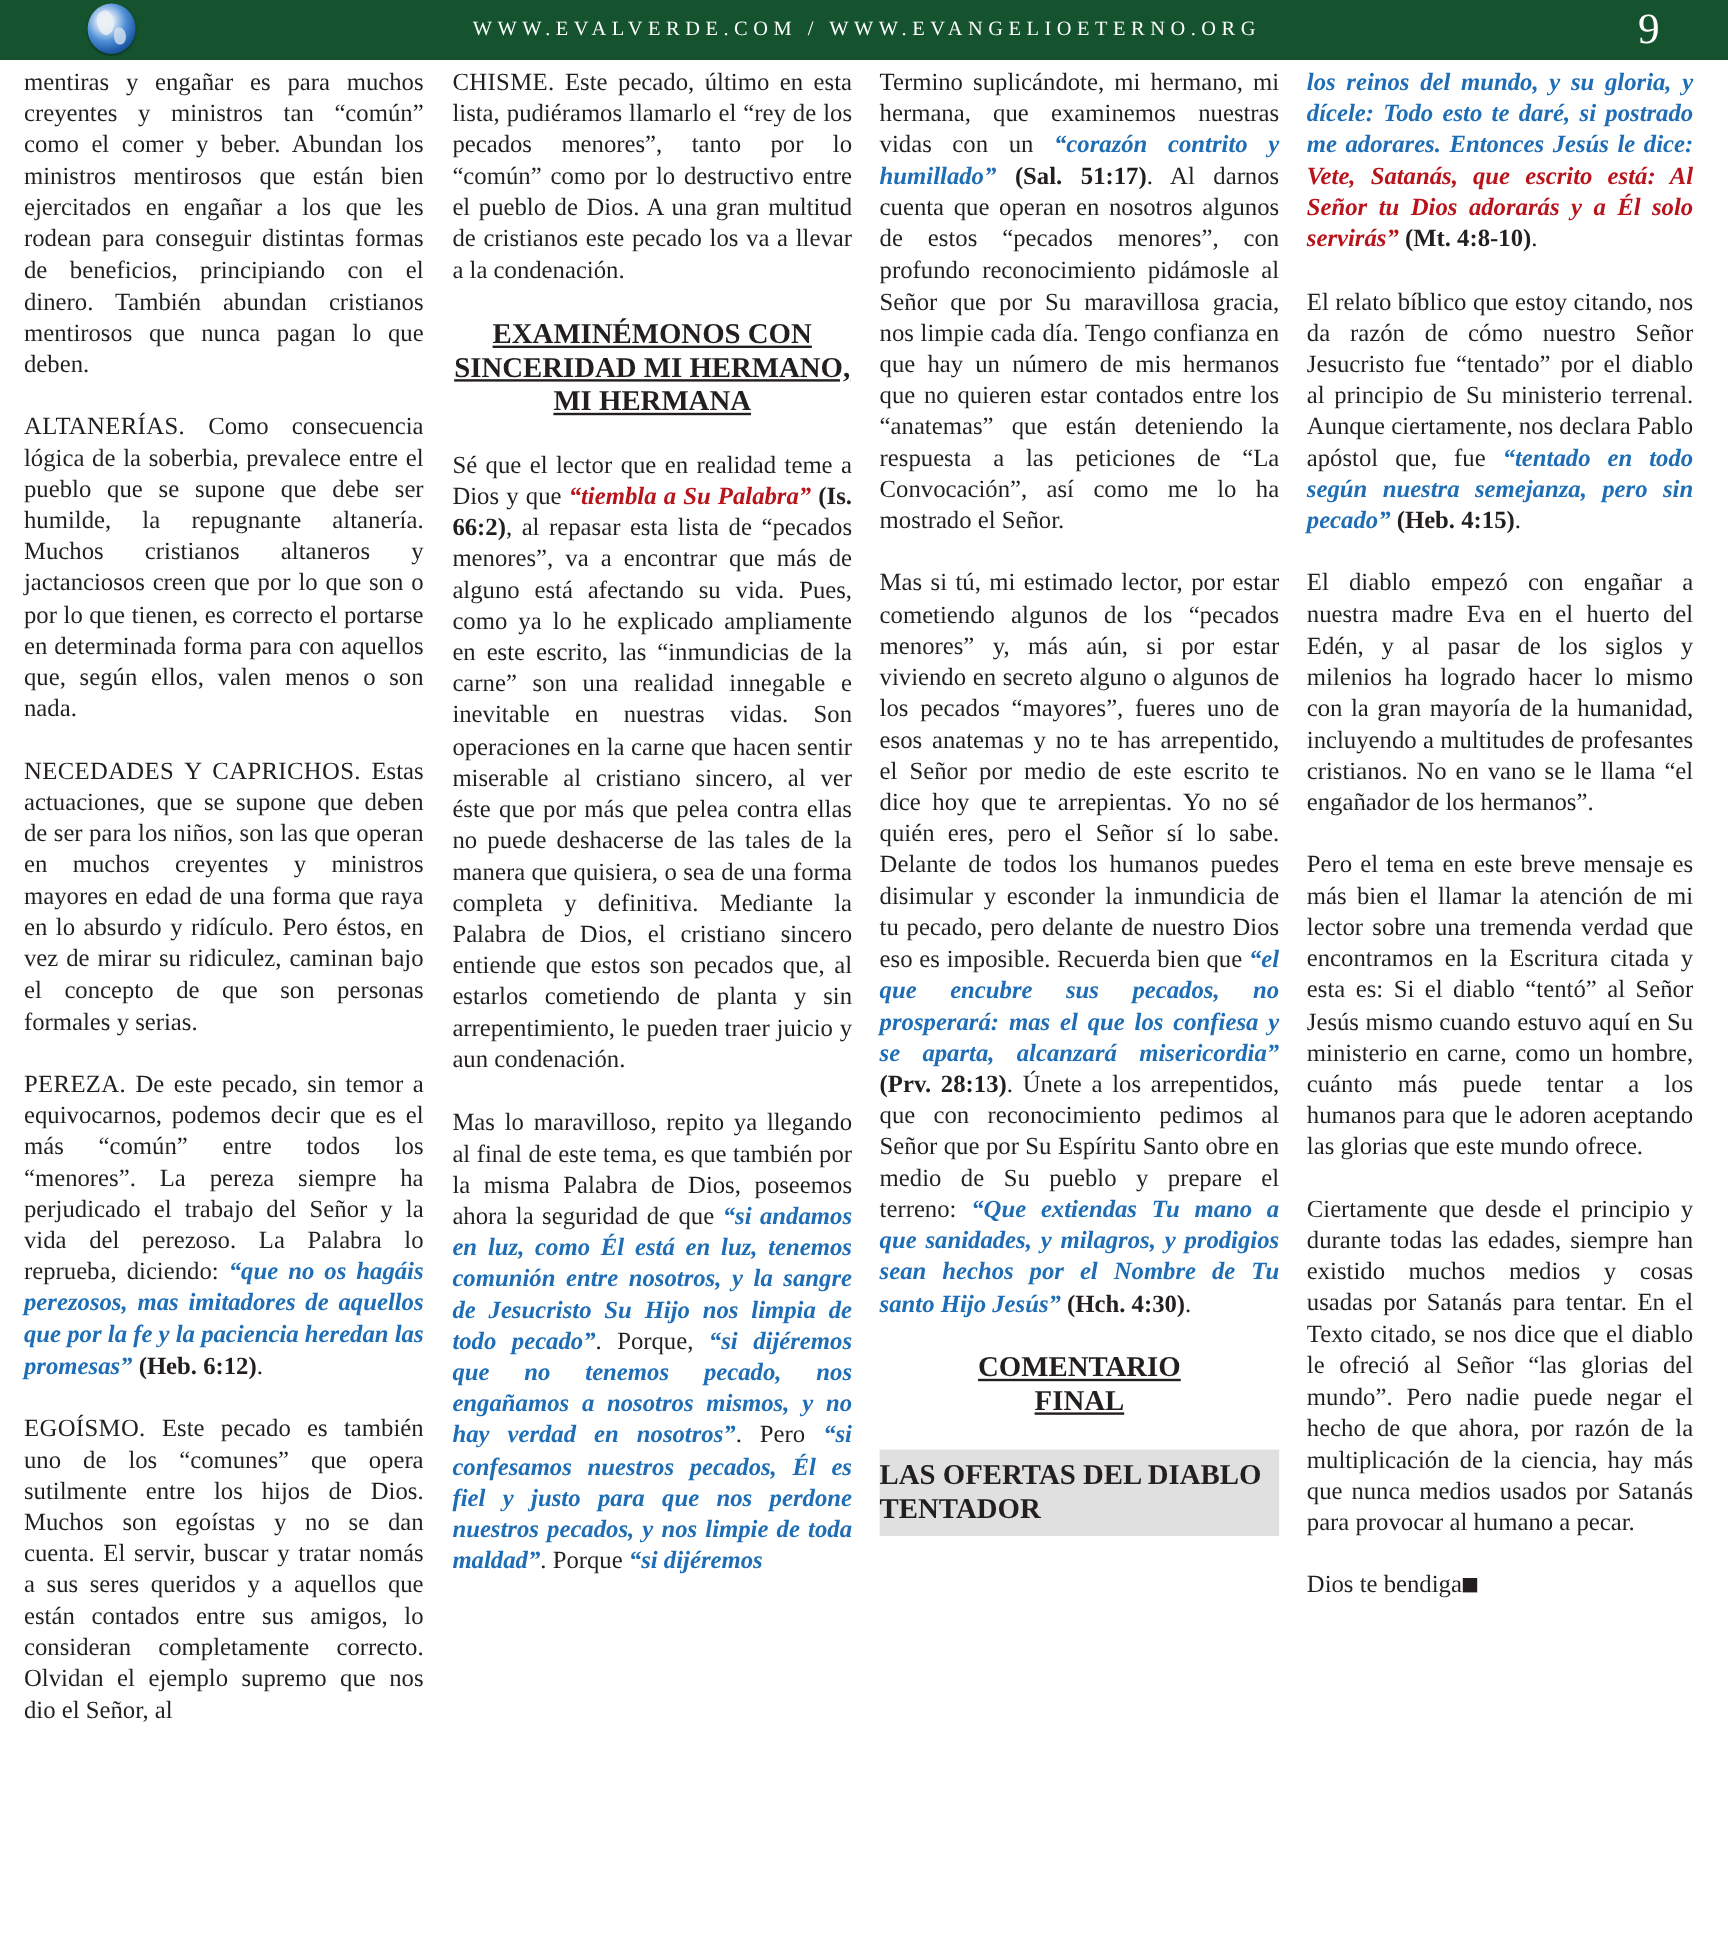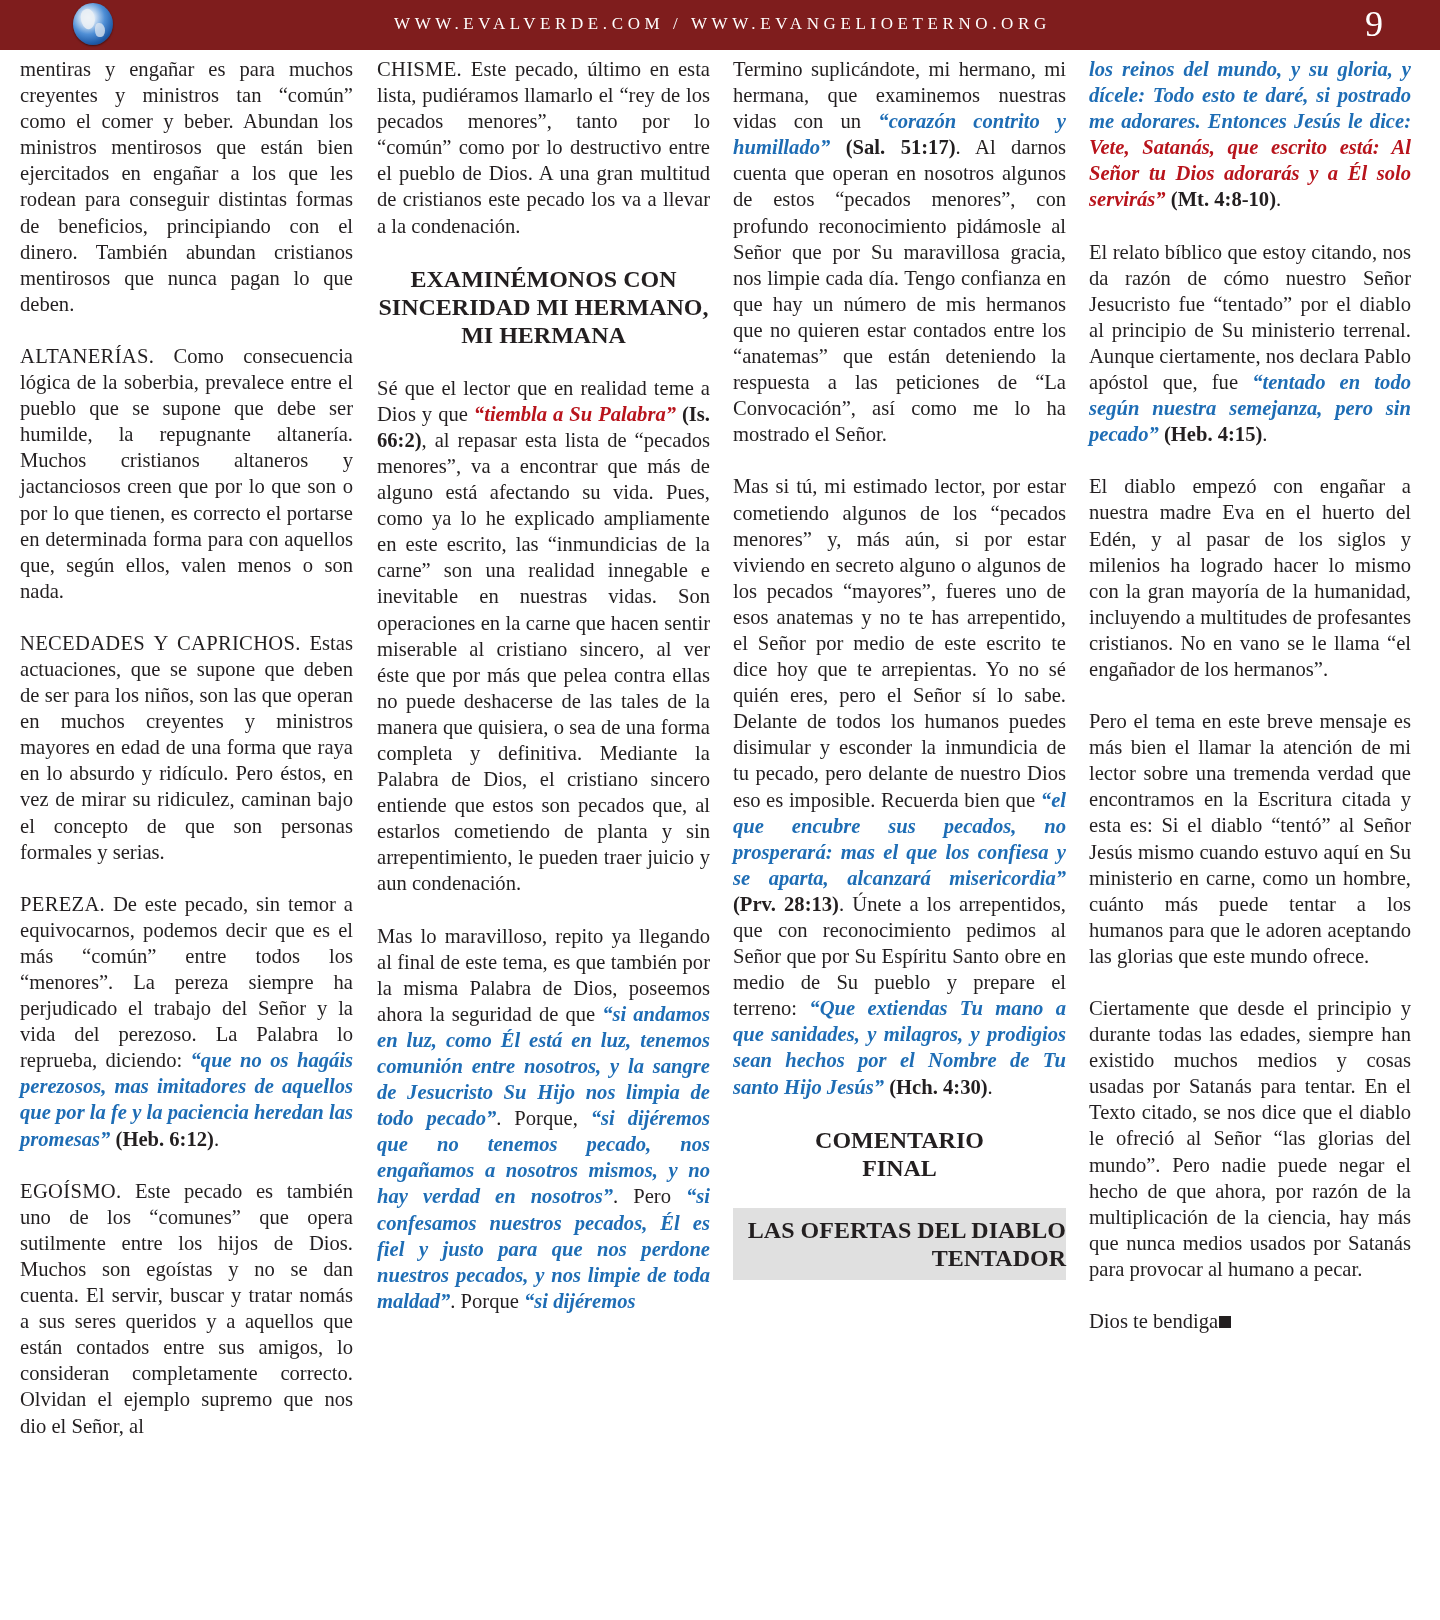--- a/index.html
+++ b/index.html
@@ -1,36 +1,36 @@
 <!DOCTYPE html>
 <html><head>
 <meta charset="utf-8">
 <style>
   html, body { margin: 0; padding: 0; background: #ffffff; }
   body { width: 1440px; height: 1620px; overflow: hidden; position: relative; font-family: "Liberation Serif", "DejaVu Serif", serif; color: #231f20; }
-  .header { position: absolute; left: 0; top: 0; width: 1440px; height: 50px; background: #7f1d1d; }
+  .header { position: absolute; left: 0; top: 0; width: 1440px; height: 50px; background: #14532d; }
   .globe { position: absolute; left: 73px; top: 3px; width: 40px; height: 42px; border-radius: 50%;
     background: radial-gradient(circle at 38% 35%, #ffffff 0%, #d7e6f6 18%, #4f8fd6 45%, #1f5ba8 70%, #0b2d5c 100%); box-shadow: 0 1px 2px rgba(0,0,0,.5); }
   .globe::before { content: ""; position: absolute; left: 8px; top: 6px; width: 14px; height: 20px; border-radius: 50% 40% 60% 40%; background: rgba(235,240,245,.85); transform: rotate(-18deg); }
   .globe::after { content: ""; position: absolute; left: 22px; top: 20px; width: 10px; height: 14px; border-radius: 40% 60% 50% 50%; background: rgba(225,232,240,.75); }
   .site-urls { position: absolute; left: 394px; top: 14px; color: #ffffff; font-size: 17px; letter-spacing: 4.6px; white-space: nowrap; }
   .page-num { position: absolute; left: 1365px; top: 4px; color: #ffffff; font-size: 36px; line-height: 40px; }
 
   .col { position: absolute; top: 56px; width: 333px; font-size: 20.6px; line-height: 26.1px; text-align: justify; }
   .c1 { left: 20px; }
   .c2 { left: 377px; }
   .c3 { left: 733px; }
   .c4 { left: 1089px; width: 322px; }
   .col p { margin: 0 0 26px 0; }
   .kw { font-weight: normal; letter-spacing: 0.3px; }
   .ref { font-weight: bold; }
   .blue { color: #1e6db5; font-style: italic; font-weight: bold; }
   .red { color: #b8141c; font-style: italic; font-weight: bold; }
-  .heading { text-align: center; font-weight: bold; font-size: 24px; line-height: 28px; margin: 0 0 26px 0; }
-  .heading-box { background: #e0e0e0; text-align: right; font-weight: bold; font-size: 24px; line-height: 28px; padding: 8px 0 8px 0; margin: 0 0 20px 0; }
+  .heading { text-align: center; font-weight: bold; font-size: 24px; line-height: 28px; margin: 0 0 26px 0; text-decoration: underline; }
+  .heading-box { background: #e0e0e0; text-align: left; font-weight: bold; font-size: 24px; line-height: 28px; padding: 8px 0 8px 0; margin: 0 0 20px 0; }
   .end-mark { display: inline-block; width: 12px; height: 12px; background: #231f20; vertical-align: baseline; margin-left: 1px; }
   .tight { margin-bottom: 0 !important; }
 </style>
 </head>
 <body>
 
 <div class="header">
   <div class="globe"></div>
   <div class="site-urls">WWW.EVALVERDE.COM / WWW.EVANGELIOETERNO.ORG</div>
   <div class="page-num">9</div>

